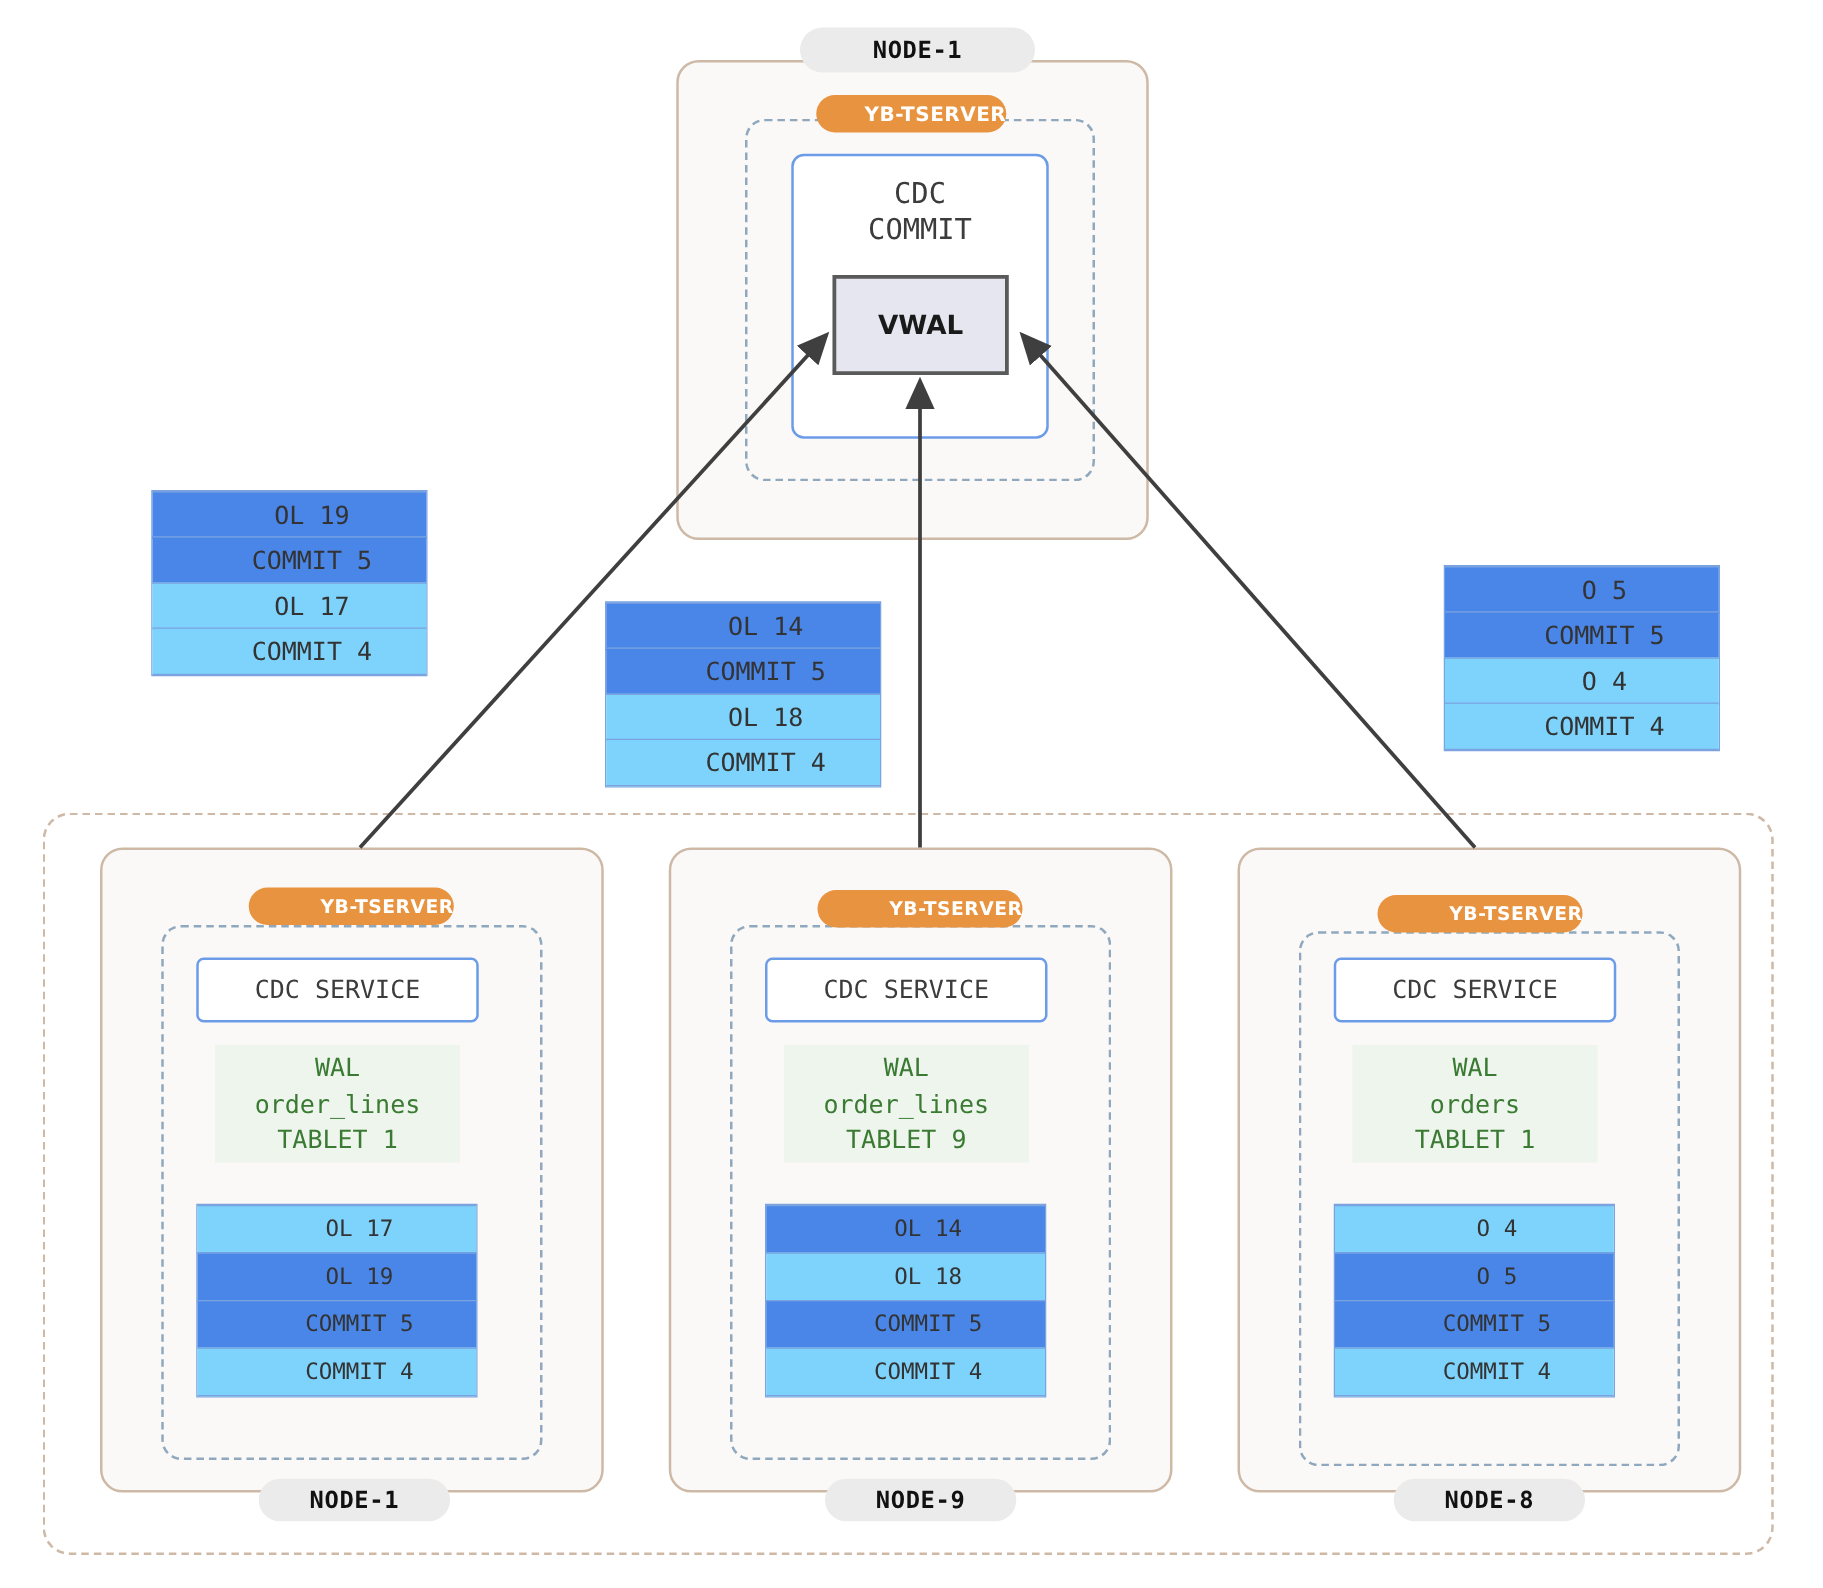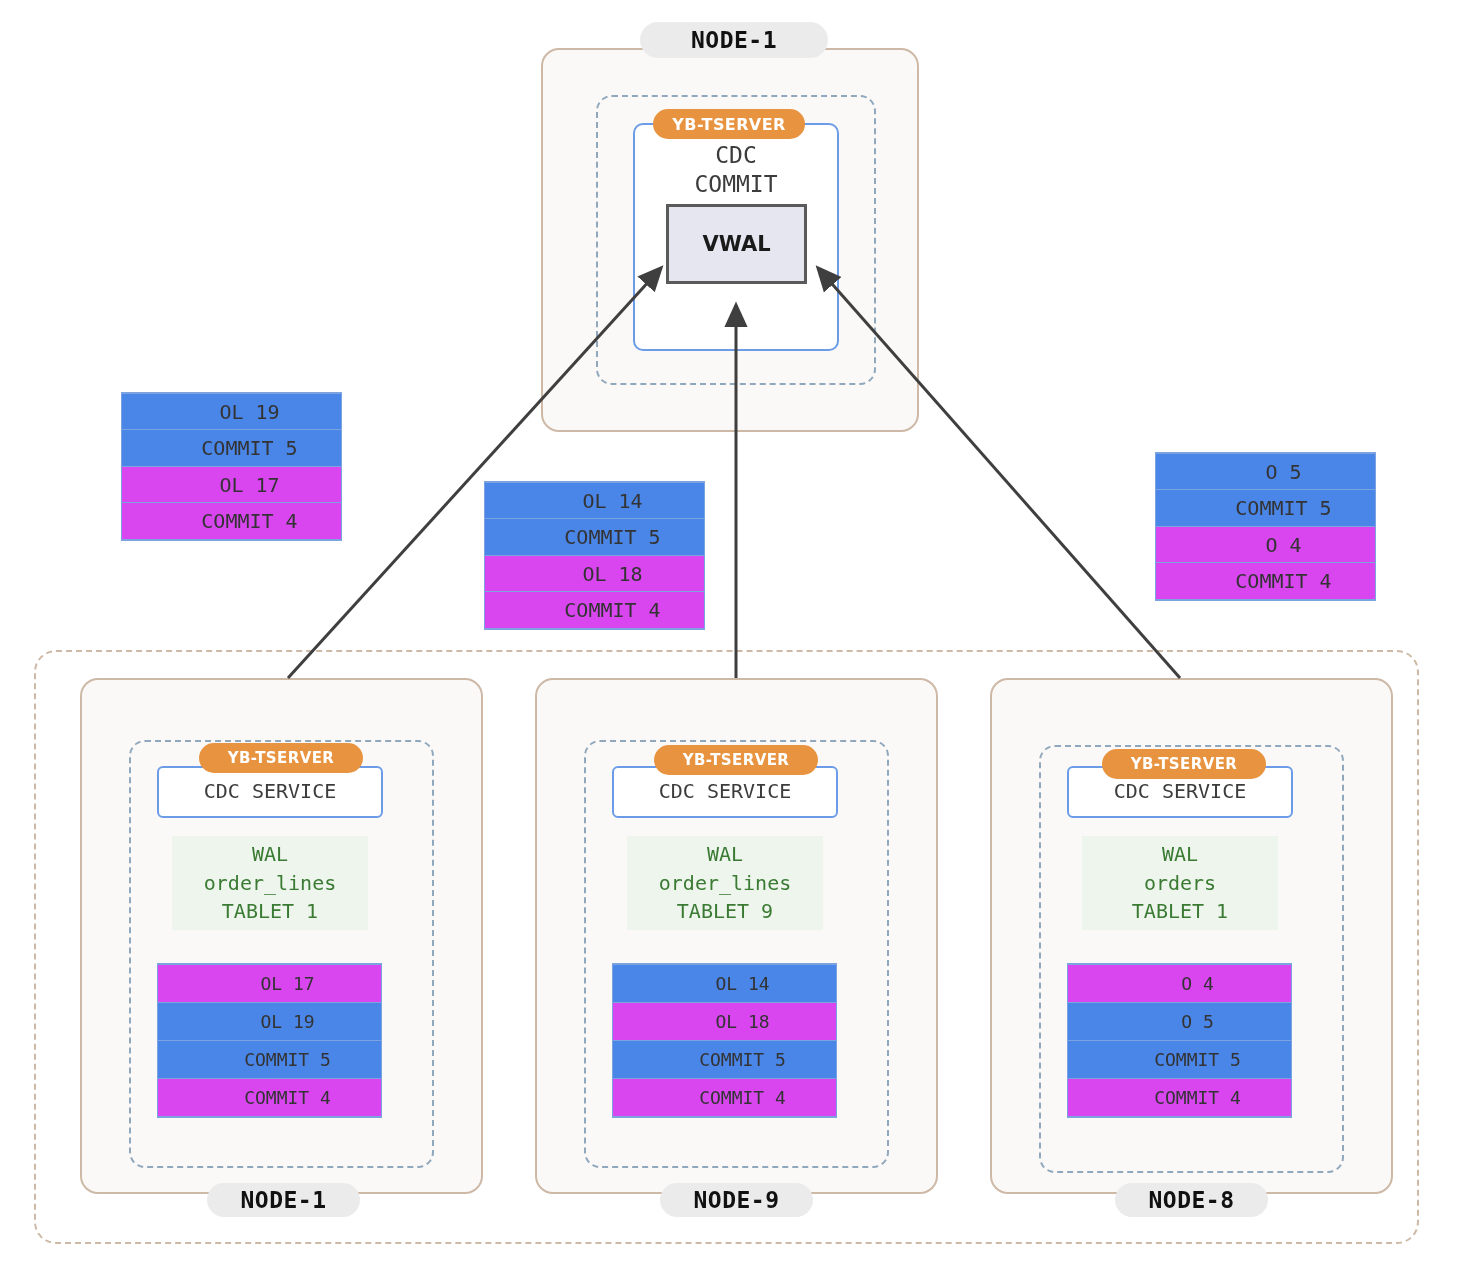--- a/index.html
+++ b/index.html
@@ -22,40 +22,39 @@
   
   .abs { position: absolute; box-sizing: border-box; }
 
   
   .node-badge {
     background: #ebebeb;
     color: #111111;
     border-radius: 999px;
     font-family: "DejaVu Sans Mono", "Liberation Mono", monospace;
     font-weight: bold;
-    font-size: 23px;
+    font-size: 19px;
     letter-spacing: 0.5px;
     display: flex;
     align-items: center;
     justify-content: center;
     z-index: 30;
   }
   .tserver-badge {
     background: #e8933f;
     color: #ffffff;
     border-radius: 999px;
     font-family: "DejaVu Sans", "Liberation Sans", sans-serif;
     font-weight: bold;
     font-size: 16px;
     letter-spacing: 0.4px;
     display: flex;
     align-items: center;
-    justify-content: center;
+    justify-content: flex-end;
     z-index: 30;
-    margin-top: 33px;
   }
   .tserver-badge.small { font-size: 15px; }
 
   
   .node-panel {
     background: #fbf9f7;
     border: 2px solid #cdb9a6;
     border-radius: 18px;
     z-index: 10;
   }
@@ -140,21 +139,21 @@
     font-family: "DejaVu Sans Mono", "Liberation Mono", monospace;
     font-size: 20px;
     color: #333333;
     border-top: 1.5px solid #7ba3e0;
     border-bottom: 1.5px solid #7ba3e0;
     margin-top: -1.5px;
     padding-left: 36px;
   }
   .rec:first-child { margin-top: 0; }
   .rec.blue  { background: #4a86e8; }
-  .rec.green { background: #d946ef; }
+  .rec.green { background: #7dd3fc; }
   .stack.small .rec { font-size: 18px; }
 
   
   #arrows {
     position: absolute;
     left: 0; top: 0;
     width: 1458px;
     height: 1270px;
     z-index: 25;
     pointer-events: none;
@@ -186,21 +185,21 @@
 
   <div class="abs tserver-badge" style="left:653px; top:76px; width:152px; height:30px;">
     <span>YB-TSERVER</span>
   </div>
 
   <div class="abs cdc-box top-node" style="left:633px; top:123px; width:206px; height:228px;">
     <span>CDC
 COMMIT</span>
   </div>
 
-  <div class="abs vwal-box" style="left:666px; top:204px; width:141px; height:80px;">
+  <div class="abs vwal-box" style="left:666px; top:220px; width:141px; height:80px;">
     <span>VWAL</span>
   </div>
 
   <div class="abs stack" style="left:121px; top:392px; width:221px; height:149px;">
     <div class="rec blue">OL 19</div>
     <div class="rec blue">COMMIT 5</div>
     <div class="rec green">OL 17</div>
     <div class="rec green">COMMIT 4</div>
   </div>
 

